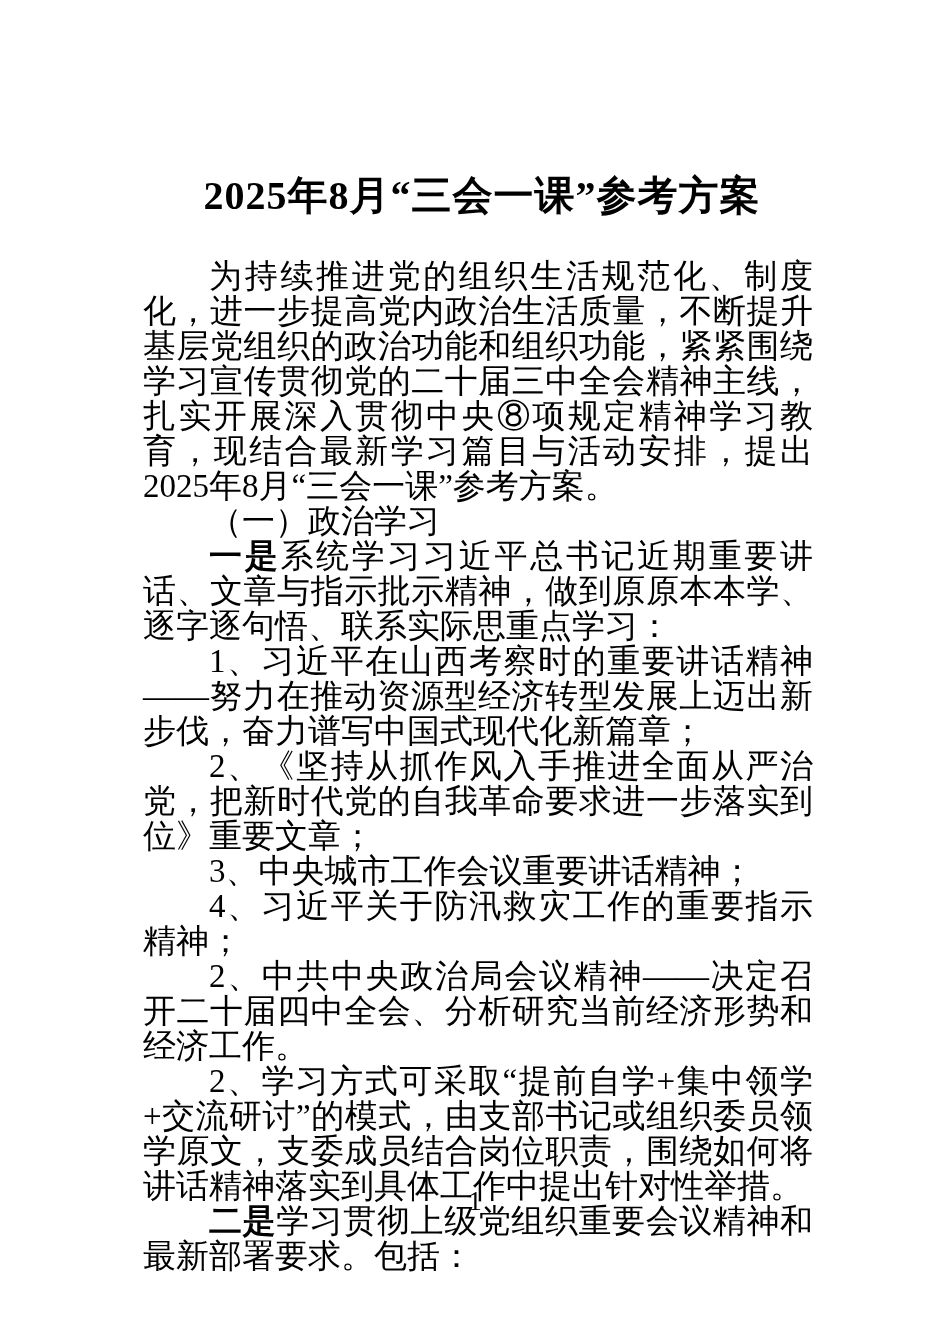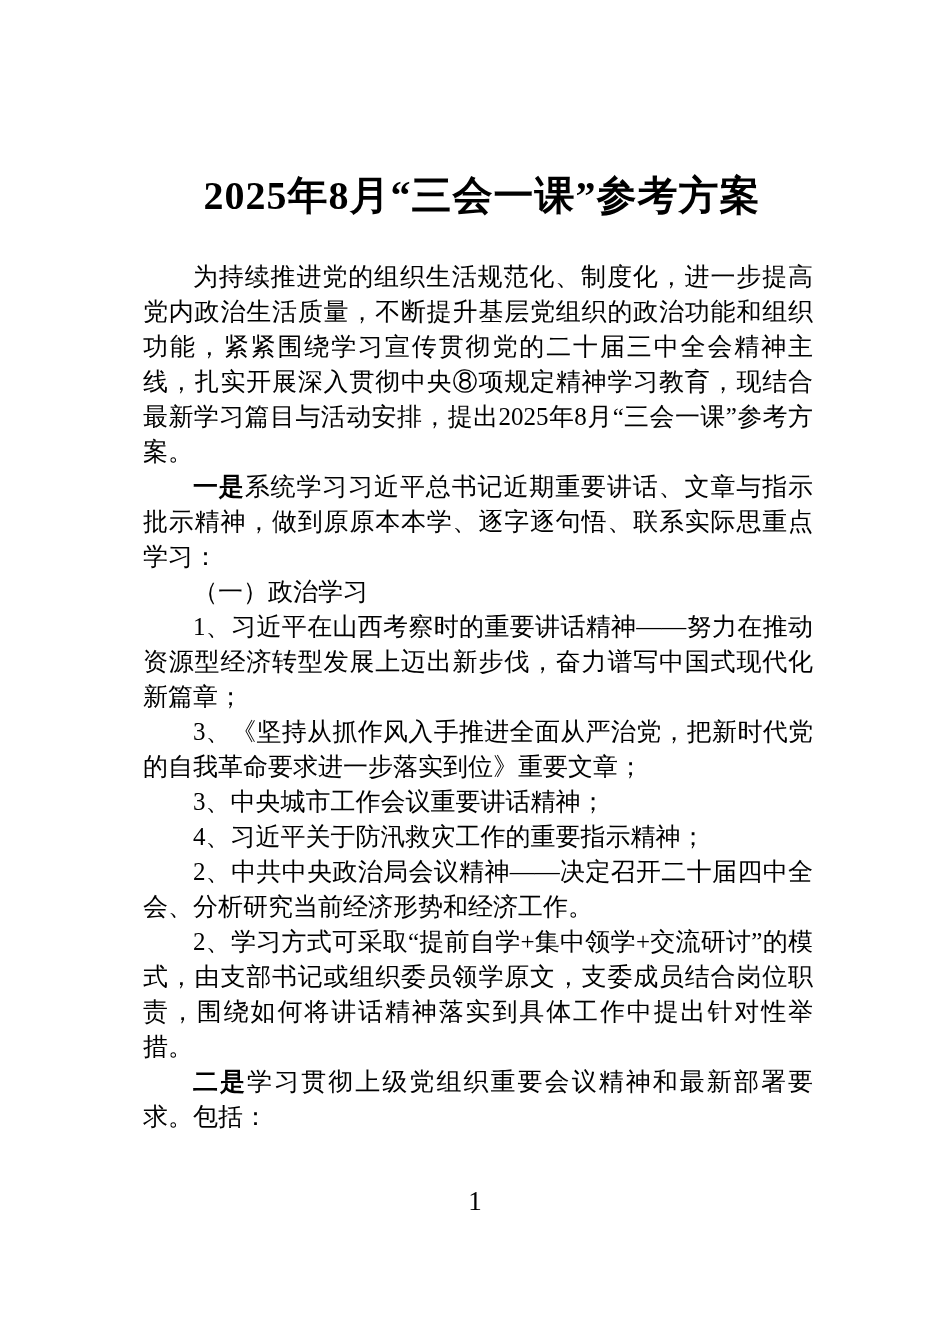--- a/index.html
+++ b/index.html
@@ -28,21 +28,21 @@
     letter-spacing: 1px;
     line-height: 1.2;
     padding-left: 7px;
   }
   .doc-body {
     position: absolute;
     top: 259px;
     left: 143px;
     width: 670px;
     font-family: "Liberation Serif", sans-serif;
-    font-size: 25px;
+    font-size: 33px;
     line-height: 35px;
     text-align: justify;
   }
   .doc-body p {
     margin: 0;
     padding: 0;
     text-indent: 2em;
   }
   .doc-body .bold {
     font-weight: bold;
@@ -59,24 +59,24 @@
   }
 </style>
 </head>
 <body>
 
 <div class="page">
   <h1 class="doc-title">2025年8月“三会一课”参考方案</h1>
 
   <div class="doc-body">
       <p><span>为持续推进党的组织生活规范化、制度化，进一步提高党内政治生活质量，不断提升基层党组织的政治功能和组织功能，紧紧围绕学习宣传贯彻党的二十届三中全会精神主线，扎实开展深入贯彻中央⑧项规定精神学习教育，现结合最新学习篇目与活动安排，提出2025年8月“三会一课”参考方案。</span></p>
+      <p><span>（一）政治学习</span></p>
       <p><span class="bold">一是</span><span>系统学习习近平总书记近期重要讲话、文章与指示批示精神，做到原原本本学、逐字逐句悟、联系实际思重点学习：</span></p>
-      <p><span>（一）政治学习</span></p>
       <p><span>1、习近平在山西考察时的重要讲话精神——努力在推动资源型经济转型发展上迈出新步伐，奋力谱写中国式现代化新篇章；</span></p>
-      <p><span>3、《坚持从抓作风入手推进全面从严治党，把新时代党的自我革命要求进一步落实到位》重要文章；</span></p>
+      <p><span>2、《坚持从抓作风入手推进全面从严治党，把新时代党的自我革命要求进一步落实到位》重要文章；</span></p>
       <p><span>3、中央城市工作会议重要讲话精神；</span></p>
       <p><span>4、习近平关于防汛救灾工作的重要指示精神；</span></p>
       <p><span>2、中共中央政治局会议精神——决定召开二十届四中全会、分析研究当前经济形势和经济工作。</span></p>
       <p><span>2、学习方式可采取“提前自学+集中领学+交流研讨”的模式，由支部书记或组织委员领学原文，支委成员结合岗位职责，围绕如何将讲话精神落实到具体工作中提出针对性举措。</span></p>
       <p><span class="bold">二是</span><span>学习贯彻上级党组织重要会议精神和最新部署要求。包括：</span></p>
     </div>
 
   <div class="page-footer">1</div>
 </div>
 

